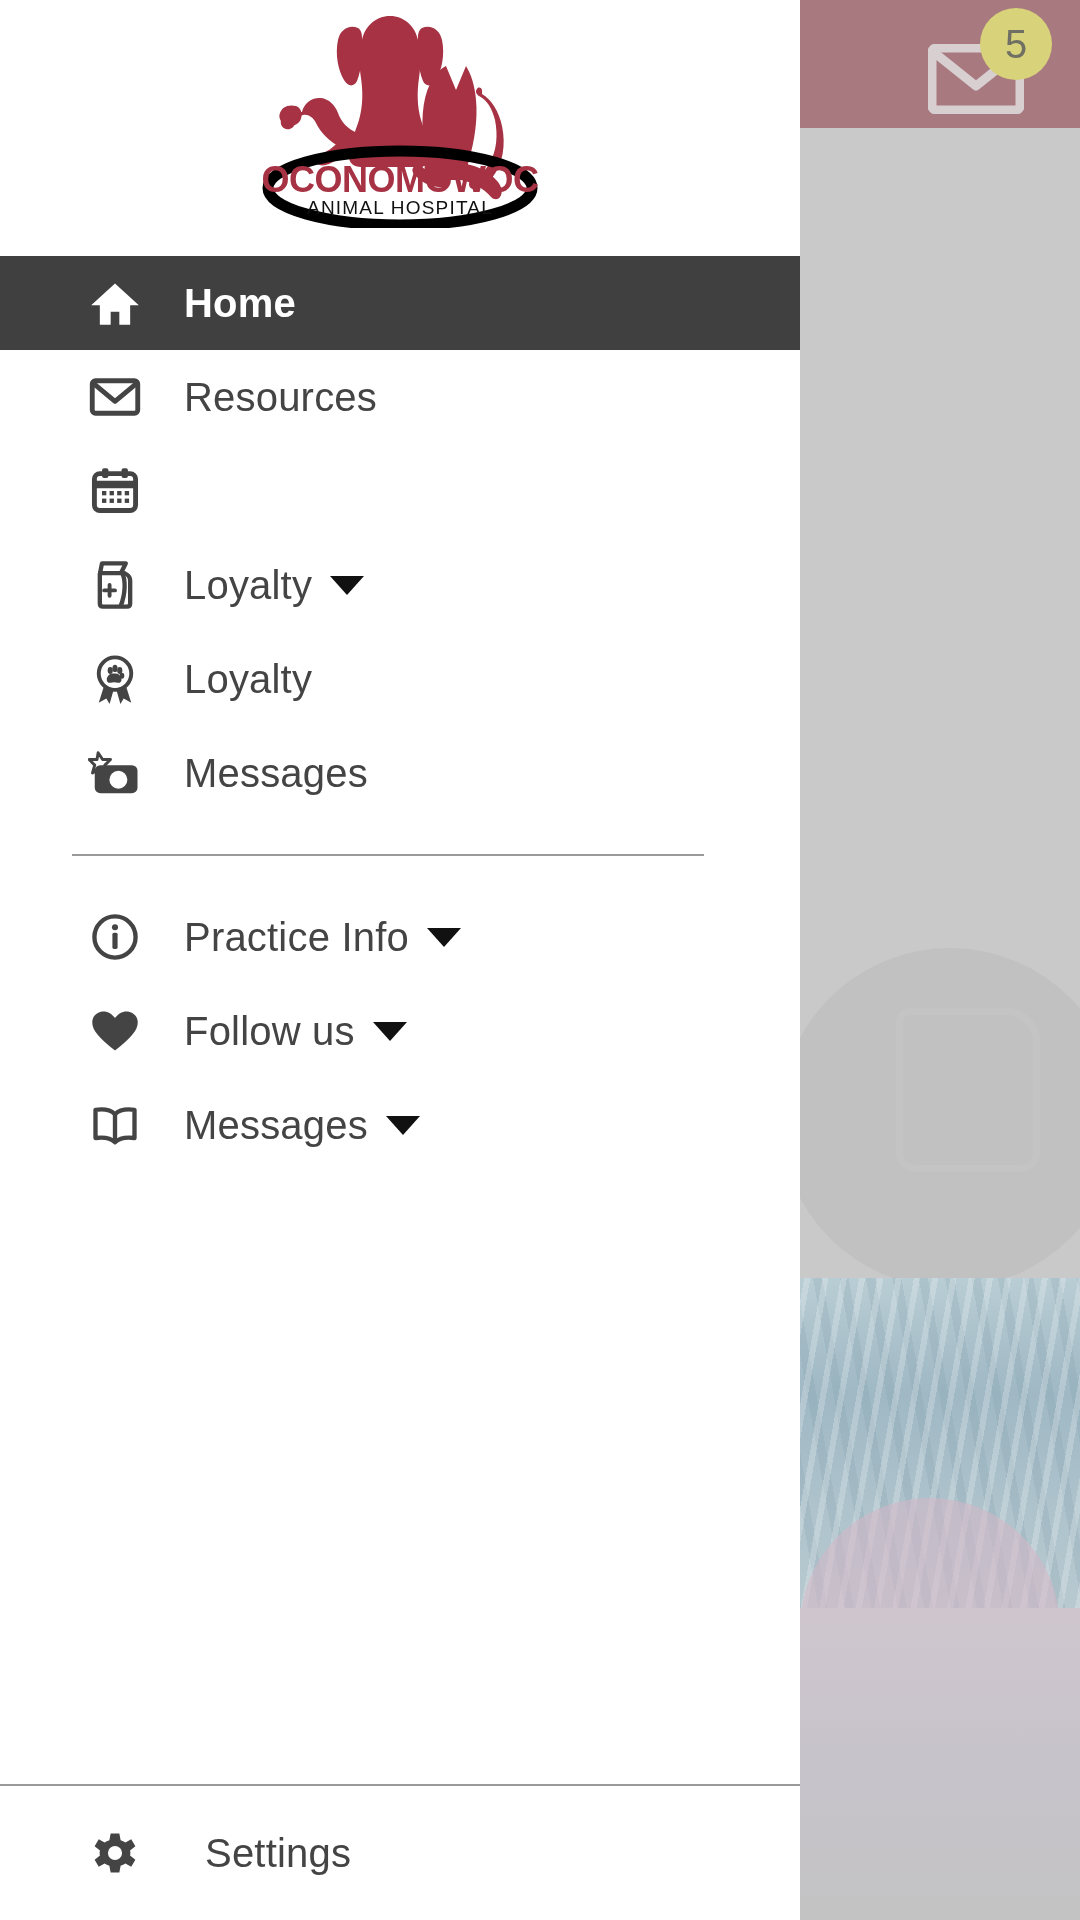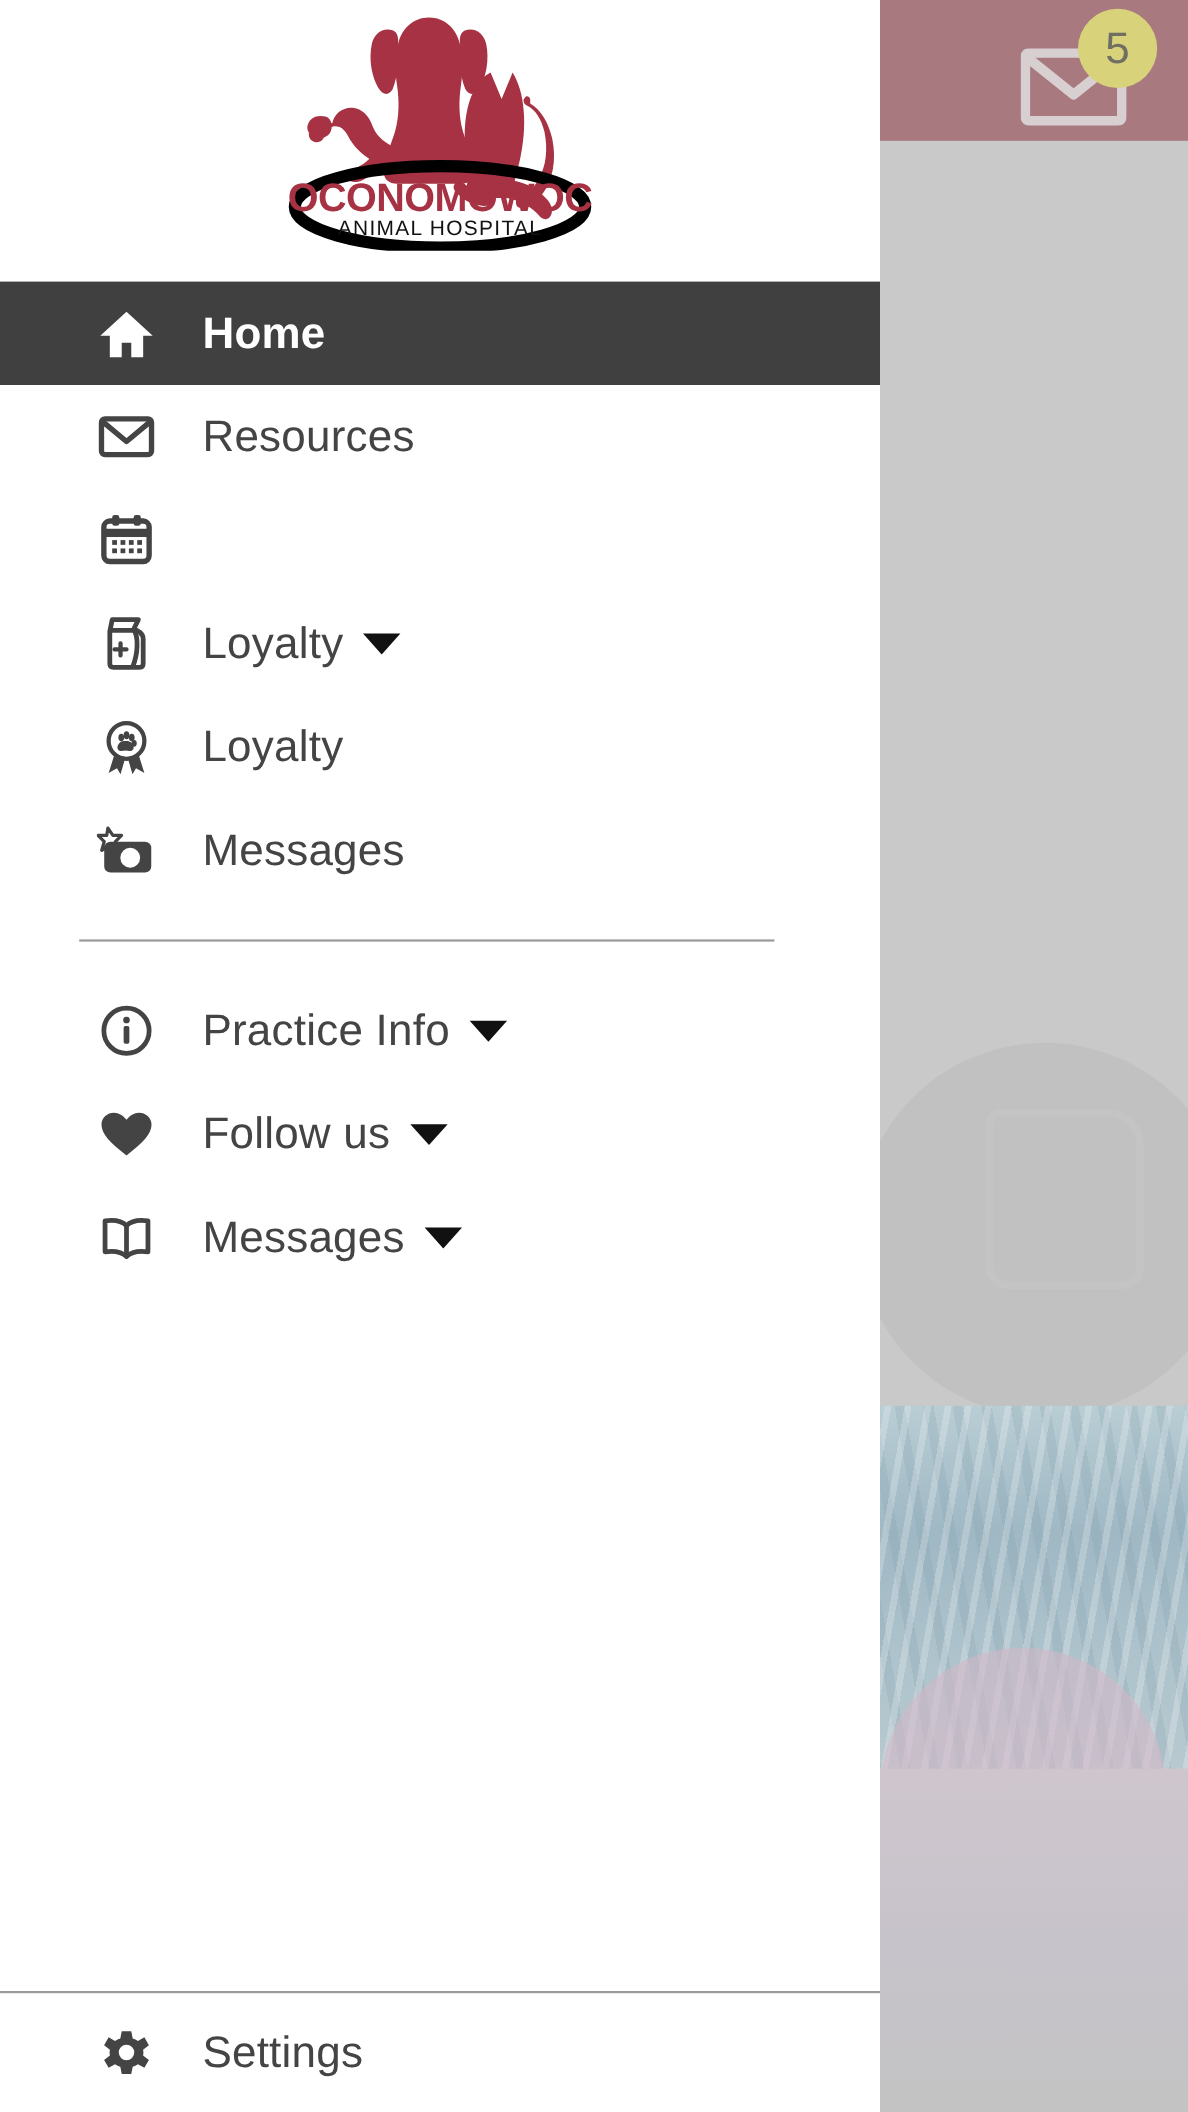--- a/index.html
+++ b/index.html
@@ -209,21 +209,21 @@
 
   .bottom-divider {
     height: 2px;
     background: #9a9a9a;
     margin: 0;
   }
   .menu-bottom {
     flex: 0 0 auto;
     padding-top: 0;
   }
-  .menu-bottom .menu-item { height: 108px; }
+  .menu-bottom .menu-item { height: 134px; gap: 21px; }
 
   .spacer { flex: 1 1 auto; }
 </style>
 </head>
 <body>
 
 <div id="app-background">
   <div id="bg-content">
     <div id="bg-watermark"></div>
     <div id="bg-watermark-bag"></div>

